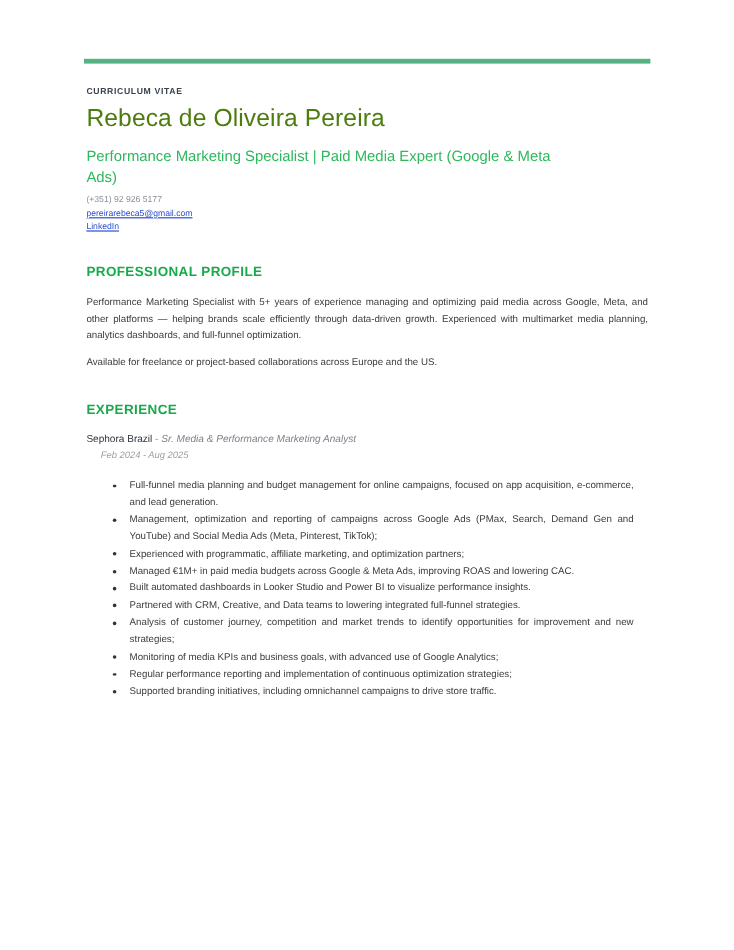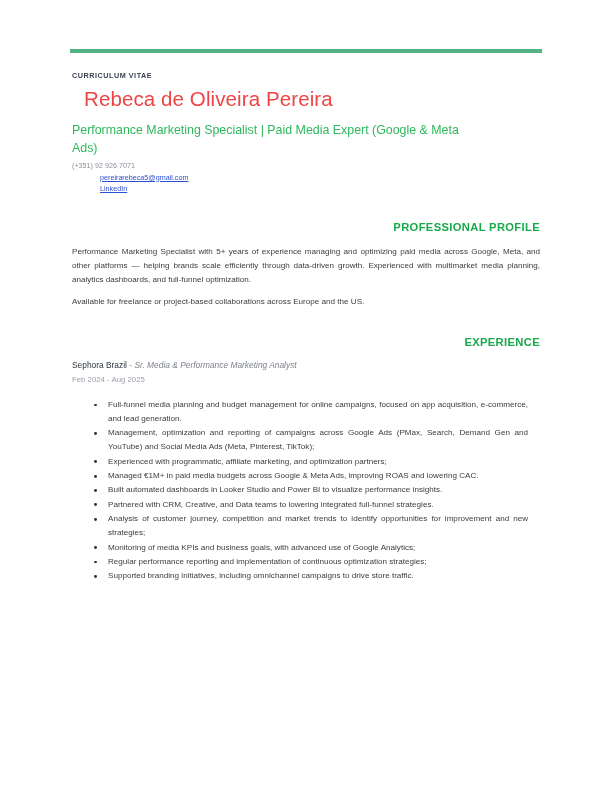--- a/index.html
+++ b/index.html
@@ -40,23 +40,23 @@
     font-size: 7.2px;
     font-weight: bold;
     letter-spacing: 0.55px;
     color: #3a4250;
     line-height: 1.1;
     margin: 0 0 7px 0;
   }
   .full-name {
     font-size: 20.5px;
     font-weight: 400;
-    color: #ef4444;
+    color: #4d7c0f;
     line-height: 1.15;
-    margin: 0 0 4px 12px;
+    margin: 0 0 4px 0;
     letter-spacing: 0.1px;
   }
   .headline {
     font-size: 12.4px;
     font-weight: 400;
     color: #2eb85c;
     line-height: 1.42;
     margin: 12px 0 3px 0;
     max-width: 400px;
   }
@@ -65,35 +65,33 @@
     color: #8a8f98;
     line-height: 1.5;
     margin: 0;
   }
   .contact-link {
     display: block;
     font-size: 7.2px;
     color: #2b4fd1;
     text-decoration: underline;
     line-height: 1.55;
-    margin-left: 28px;
   }
 
   
   .section {
     margin-top: 27px;
   }
   .section-title {
     font-size: 11.2px;
     font-weight: bold;
     color: #17a94a;
     letter-spacing: 0.35px;
     line-height: 1.2;
     margin: 0 0 11px 0;
-    text-align: right;
   }
   .para {
     font-size: 8.1px;
     line-height: 1.72;
     color: #3c3c3c;
     text-align: justify;
     margin: 0 0 8px 0;
   }
   .para:last-child { margin-bottom: 0; }
 
@@ -112,21 +110,22 @@
     color: #8a8f98;
   }
   .job-role {
     font-style: italic;
     color: #7d828b;
   }
   .job-dates {
     font-size: 7.8px;
     color: #9a9ea6;
     line-height: 1.4;
-    margin: 0 0 7px 0;
+    margin: 0 0 7px 12px;
+    font-style: italic;
   }
 
   
   .bullets {
     list-style: none;
     margin: 12px;
     padding: 0;
   }
   .bullets li {
     position: relative;
@@ -152,21 +151,21 @@
 <body>
 
 <div class="page">
 
   <div class="top-rule"></div>
 
   <div class="header">
     <div class="eyebrow">CURRICULUM VITAE</div>
     <h1 class="full-name">Rebeca de Oliveira Pereira</h1>
     <div class="headline">Performance Marketing Specialist | Paid Media Expert (Google &amp; Meta Ads)</div>
-    <div class="contact-line">(+351) 92 926 7071</div>
+    <div class="contact-line">(+351) 92 926 5177</div>
     <a class="contact-link" href="#">pereirarebeca5@gmail.com</a>
     <a class="contact-link" href="#">LinkedIn</a>
   </div>
 
   <div class="section">
     <h2 class="section-title">PROFESSIONAL PROFILE</h2>
     <p class="para">Performance Marketing Specialist with 5+ years of experience managing and optimizing paid media across Google, Meta, and other platforms — helping brands scale efficiently through data-driven growth. Experienced with multimarket media planning, analytics dashboards, and full-funnel optimization.</p>
     <p class="para">Available for freelance or project-based collaborations across Europe and the US.</p>
   </div>
 

